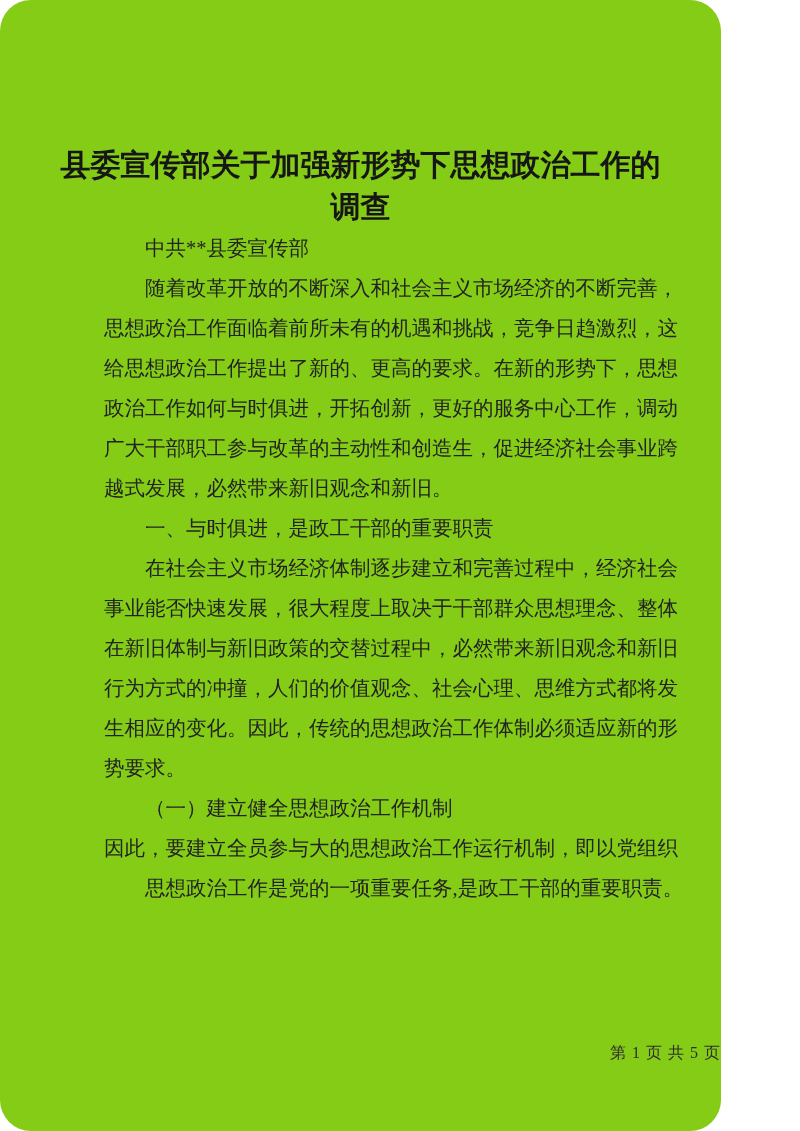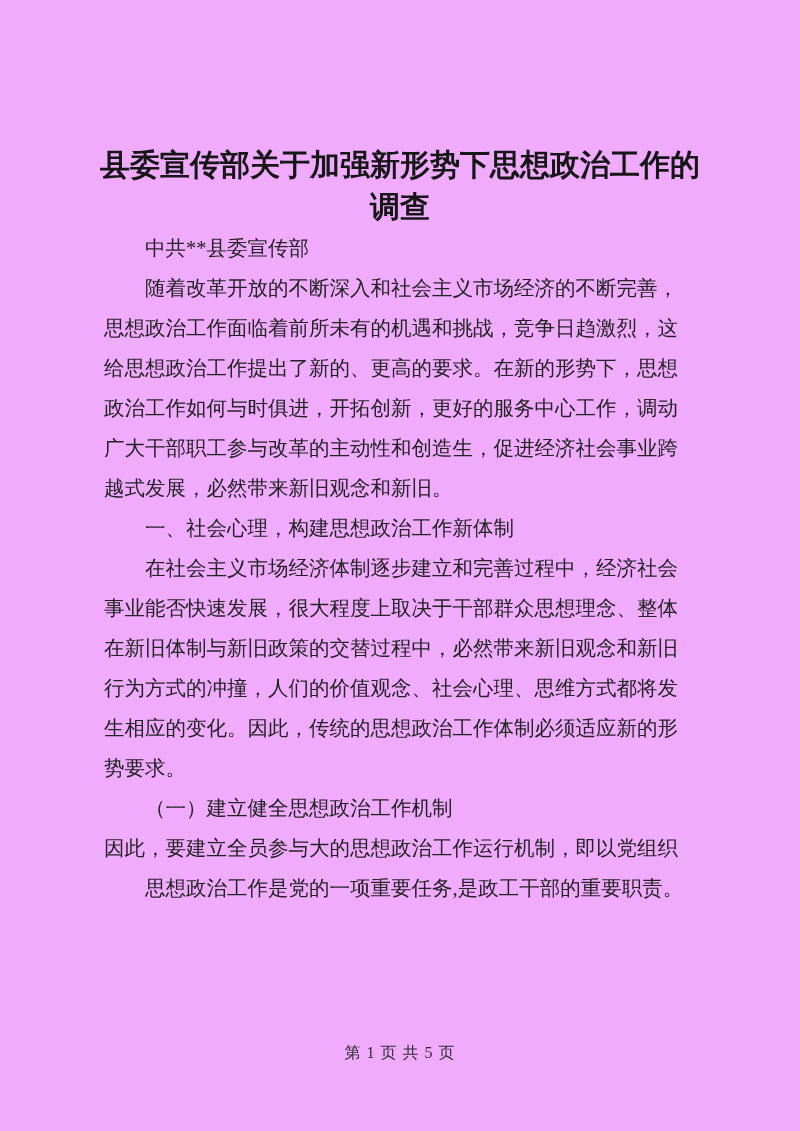--- a/index.html
+++ b/index.html
@@ -6,24 +6,25 @@
   body {
     width: 800px;
     height: 1131px;
     background: #ffffff;
     position: relative;
     overflow: hidden;
     font-family: "Liberation Serif", "DejaVu Serif", serif;
     color: #1f1f1f;
   }
   .page {
-    width: 800px;
+    width: 721px;
     height: 1131px;
     position: relative;
-    background: #f0abfc;
+    background: #84cc16;
+    border-radius: 31px;
   }
   .doc-title {
     padding-top: 144px;
     text-align: center;
     font-size: 30px;
     font-weight: bold;
     line-height: 42px;
     color: #161616;
   }
   .doc-content {
@@ -38,21 +39,21 @@
     height: 40px;
   }
   .line.indent {
     padding-left: 41px;
   }
   .doc-footer {
     position: absolute;
     top: 1042px;
     left: 0;
     right: 0;
-    text-align: center;
+    text-align: right;
     font-size: 16px;
     line-height: 22px;
     letter-spacing: 1px;
     color: #2e2e2e;
   }
 </style>
 </head>
 <body>
 
 <div class="page">
@@ -64,21 +65,21 @@
 
   <div class="doc-content">
     <div class="line indent">中共**县委宣传部</div>
     <div id="body-lines">
         <div class="line indent">随着改革开放的不断深入和社会主义市场经济的不断完善，</div>
         <div class="line">思想政治工作面临着前所未有的机遇和挑战，竞争日趋激烈，这</div>
         <div class="line">给思想政治工作提出了新的、更高的要求。在新的形势下，思想</div>
         <div class="line">政治工作如何与时俱进，开拓创新，更好的服务中心工作，调动</div>
         <div class="line">广大干部职工参与改革的主动性和创造生，促进经济社会事业跨</div>
         <div class="line">越式发展，必然带来新旧观念和新旧。</div>
-        <div class="line indent">一、社会心理，构建思想政治工作新体制</div>
+        <div class="line indent">一、与时俱进，是政工干部的重要职责</div>
         <div class="line indent">在社会主义市场经济体制逐步建立和完善过程中，经济社会</div>
         <div class="line">事业能否快速发展，很大程度上取决于干部群众思想理念、整体</div>
         <div class="line">在新旧体制与新旧政策的交替过程中，必然带来新旧观念和新旧</div>
         <div class="line">行为方式的冲撞，人们的价值观念、社会心理、思维方式都将发</div>
         <div class="line">生相应的变化。因此，传统的思想政治工作体制必须适应新的形</div>
         <div class="line">势要求。</div>
         <div class="line indent">（一）建立健全思想政治工作机制</div>
         <div class="line">因此，要建立全员参与大的思想政治工作运行机制，即以党组织</div>
         <div class="line indent">思想政治工作是党的一项重要任务,是政工干部的重要职责。</div>
       </div>

